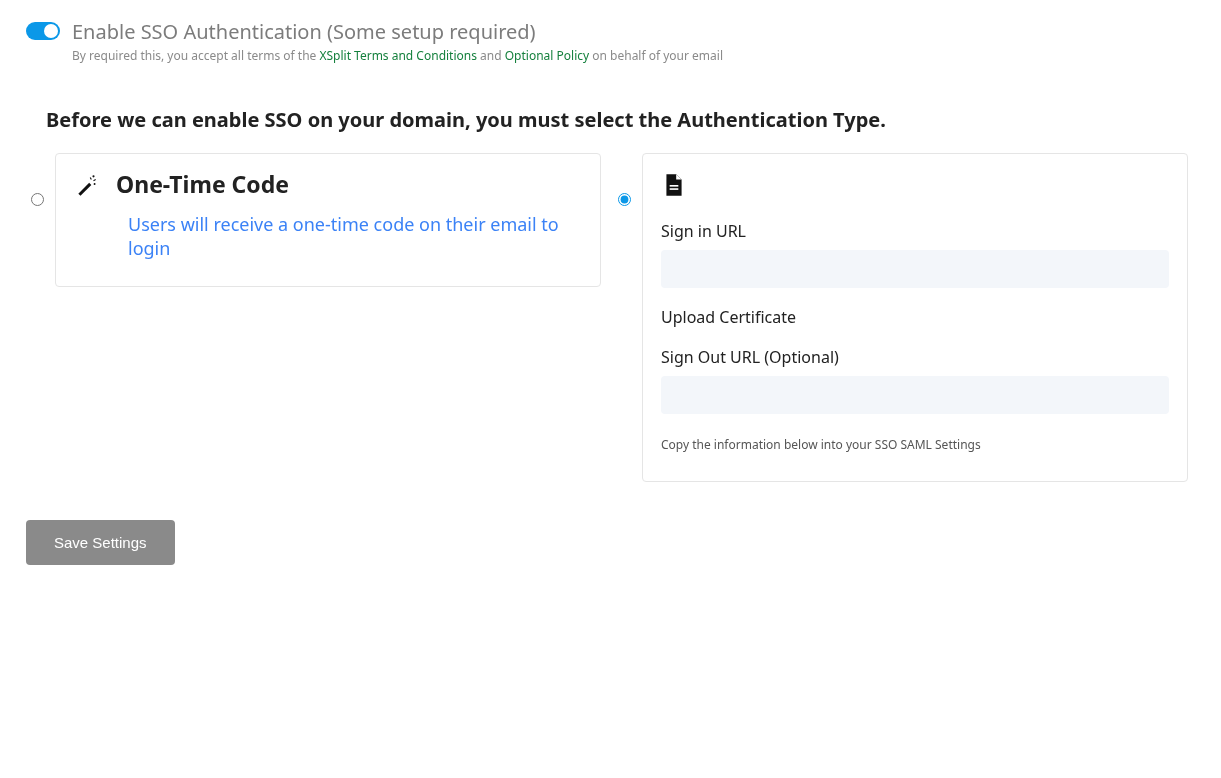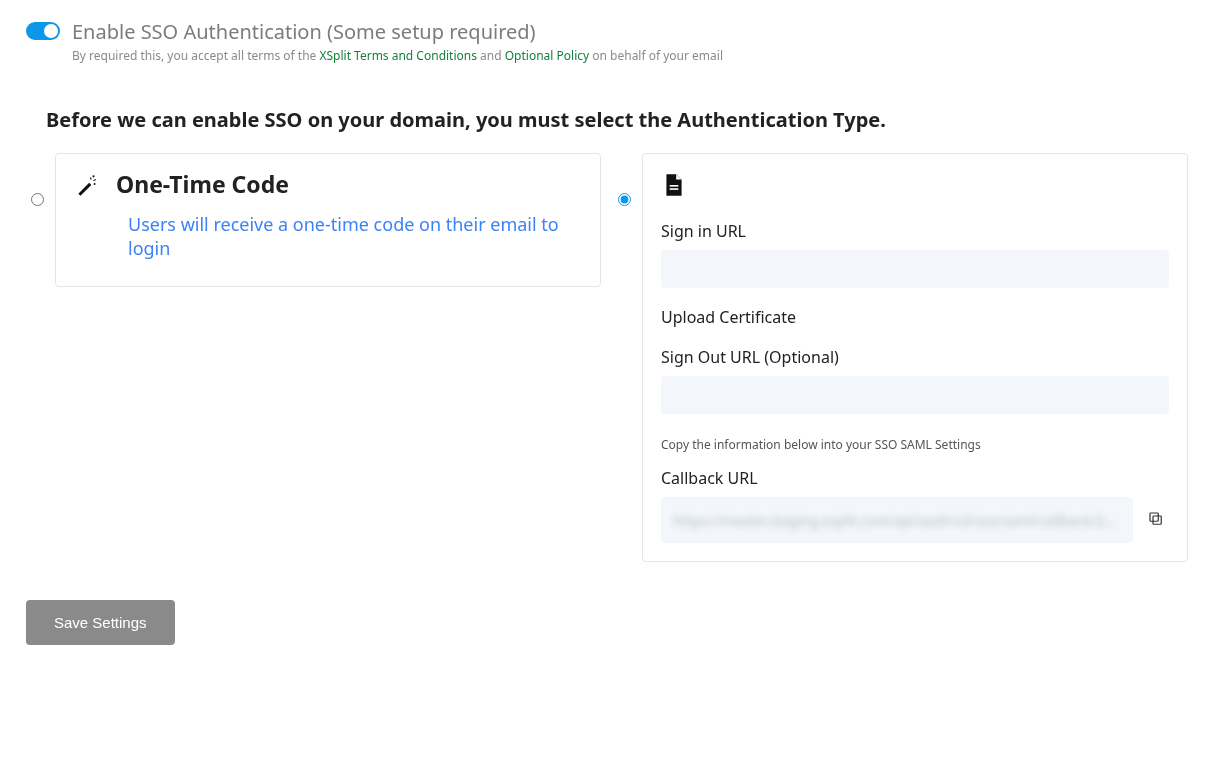--- a/index.html
+++ b/index.html
@@ -121,34 +121,20 @@
         </div>
 
         <div class="field">
           <div class="field-label">Sign Out URL (Optional)</div>
           <input class="input" type="text" value="" style="">
         </div>
 
         <div class="info-text">Copy the information below into your SSO SAML Settings</div>
 
 
-        <div class="field" style="margin-bottom:4px">
-          <div class="field-label">Callback URL</div>
-          <div class="ro-row">
-            <div class="ro-box">
-              <span class="blurtext">https://master.staging.xsplit.com/api/auth/v3/sso/saml/callback/2...</span>
-            </div>
-            <button class="copy-btn">
-              <svg width="18" height="18" viewBox="0 0 24 24">
-                <rect x="8" y="8" width="11" height="11" rx="1" fill="none" stroke="#333" stroke-width="1.6"></rect>
-                <rect x="4" y="4" width="11" height="11" rx="1" fill="none" stroke="#333" stroke-width="1.6"></rect>
-              </svg>
-            </button>
-          </div>
-        </div>
       </div>
     </div>
   </div>
 </div>
 
 <button class="save-btn">Save Settings</button>
 
 
 
 

